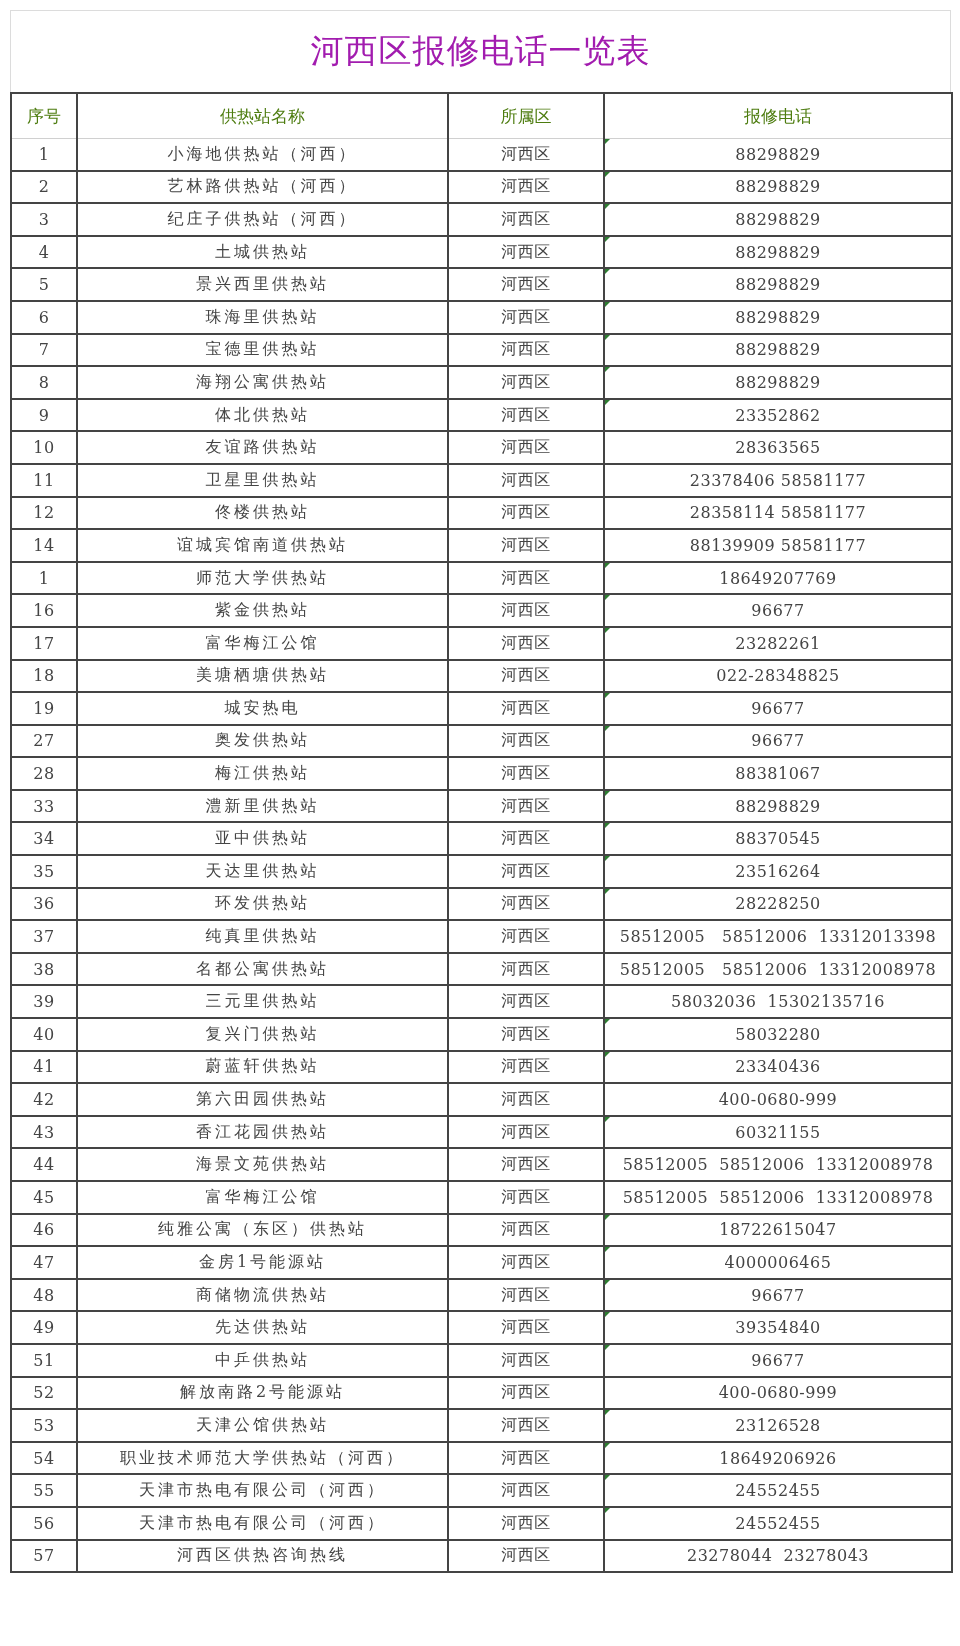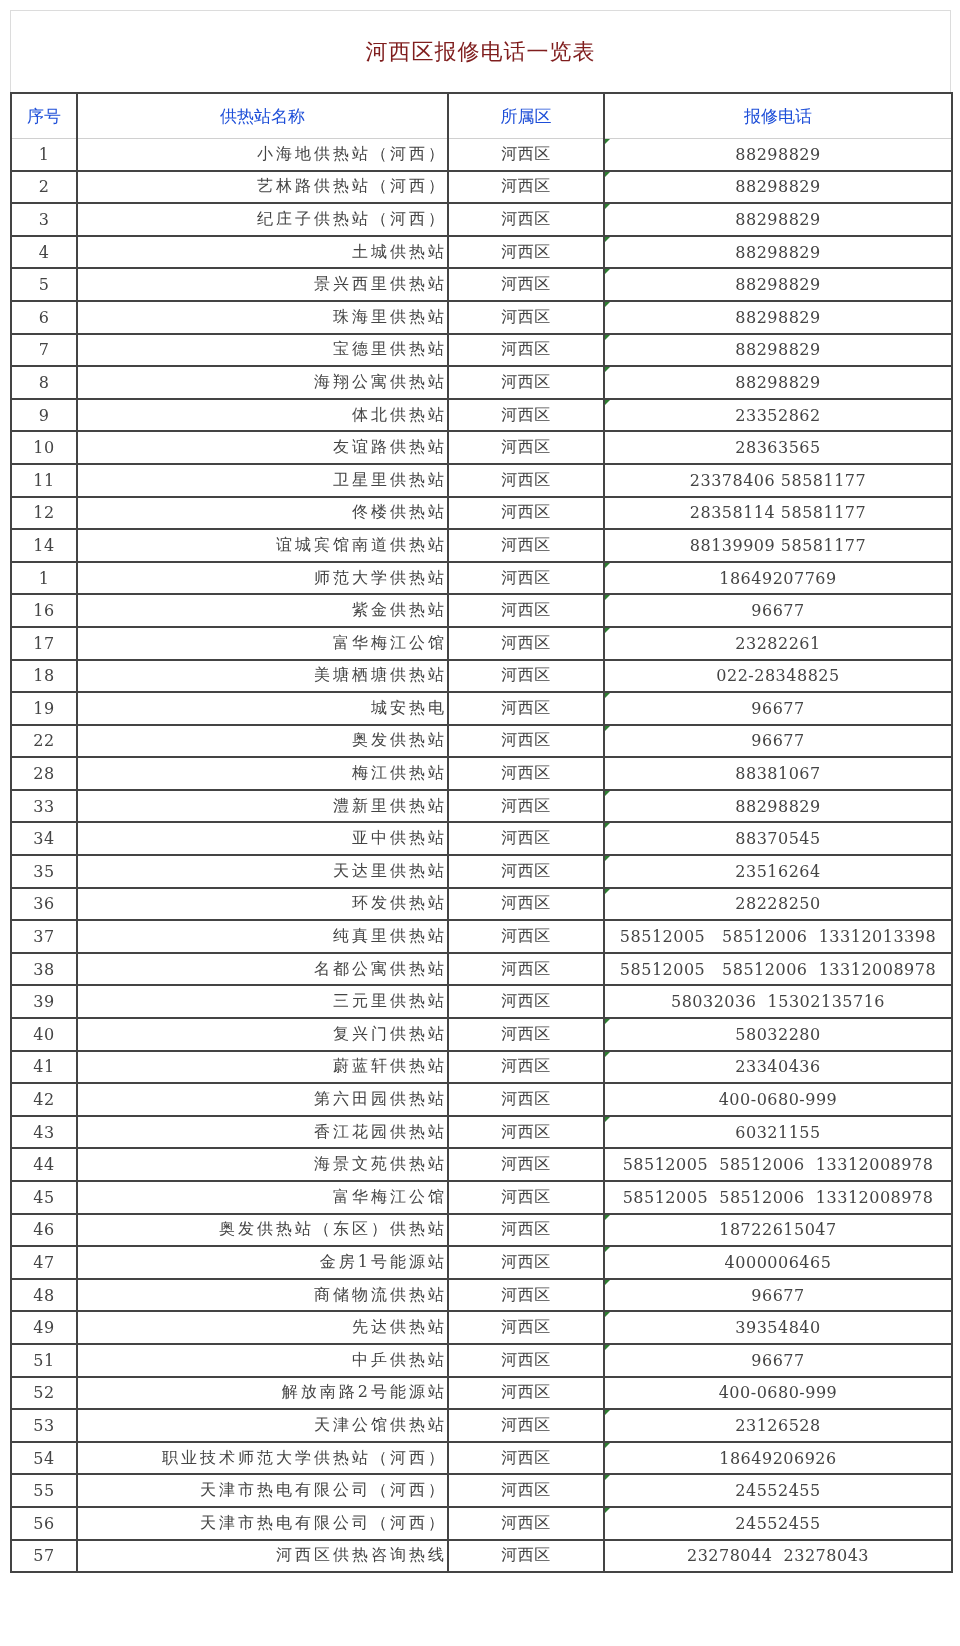--- a/index.html
+++ b/index.html
@@ -1,31 +1,31 @@
 <!DOCTYPE html>
 <html><head>
 <meta charset="utf-8">
 <style>
   html, body { margin: 0; padding: 0; background: #ffffff; }
   body { width: 960px; height: 1646px; position: relative; overflow: hidden;
          font-family: "DejaVu Serif", "Liberation Serif", serif; color: #333; }
   .sheet { position: absolute; left: 10px; top: 10px; width: 941px; }
   .title-box { height: 81px; border: 1px solid #dcdcdc; border-bottom: none;
                display: flex; align-items: center; justify-content: center; }
-  .title { font-family: "DejaVu Sans", "Liberation Sans", sans-serif; font-size: 22px;
-           color: #7f1d1d; letter-spacing: 1px; }
+  .title { font-family: "DejaVu Sans", "Liberation Sans", sans-serif; font-size: 33px;
+           color: #a21caf; letter-spacing: 1px; }
   table { border-collapse: collapse; width: 941px; table-layout: fixed; }
   col.c1 { width: 66px; } col.c2 { width: 371px; } col.c3 { width: 156px; } col.c4 { width: 348px; }
   th { height: 42px; font-family: "DejaVu Sans", "Liberation Sans", sans-serif;
-       font-size: 17px; font-weight: normal; color: #1d4ed8;
+       font-size: 17px; font-weight: normal; color: #4d7c0f;
        border-left: 2px solid #444; border-right: 2px solid #444; border-top: 2px solid #444;
        border-bottom: 1px solid #d0d0d0; }
   td { height: 30.6px; text-align: center; font-size: 16px; color: #444;
        border: 2px solid #444; border-top: none; padding: 0; position: relative; letter-spacing: 0.5px; }
-  td.name { letter-spacing: 3px; text-align: right; }
+  td.name { letter-spacing: 3px; }
   td.phone { white-space: pre; }
   td.phone.flag::before { content: ""; position: absolute; left: 0; top: 0;
        width: 0; height: 0; border-top: 5px solid #2e7d32; border-right: 5px solid transparent; }
   tr:first-child td { border-top: none; }
 </style>
 </head>
 <body>
 
 <div class="sheet">
   <div class="title-box">
@@ -149,21 +149,21 @@
           <td>河西区</td>
           <td class="phone">022-28348825</td>
         </tr>
         <tr>
           <td>19</td>
           <td class="name">城安热电</td>
           <td>河西区</td>
           <td class="phone flag">96677</td>
         </tr>
         <tr>
-          <td>22</td>
+          <td>27</td>
           <td class="name">奥发供热站</td>
           <td>河西区</td>
           <td class="phone flag">96677</td>
         </tr>
         <tr>
           <td>28</td>
           <td class="name">梅江供热站</td>
           <td>河西区</td>
           <td class="phone">88381067</td>
         </tr>
@@ -240,21 +240,21 @@
           <td class="phone">58512005  58512006  13312008978</td>
         </tr>
         <tr>
           <td>45</td>
           <td class="name">富华梅江公馆</td>
           <td>河西区</td>
           <td class="phone">58512005  58512006  13312008978</td>
         </tr>
         <tr>
           <td>46</td>
-          <td class="name">奥发供热站（东区）供热站</td>
+          <td class="name">纯雅公寓（东区）供热站</td>
           <td>河西区</td>
           <td class="phone flag">18722615047</td>
         </tr>
         <tr>
           <td>47</td>
           <td class="name">金房1号能源站</td>
           <td>河西区</td>
           <td class="phone flag">4000006465</td>
         </tr>
         <tr>

